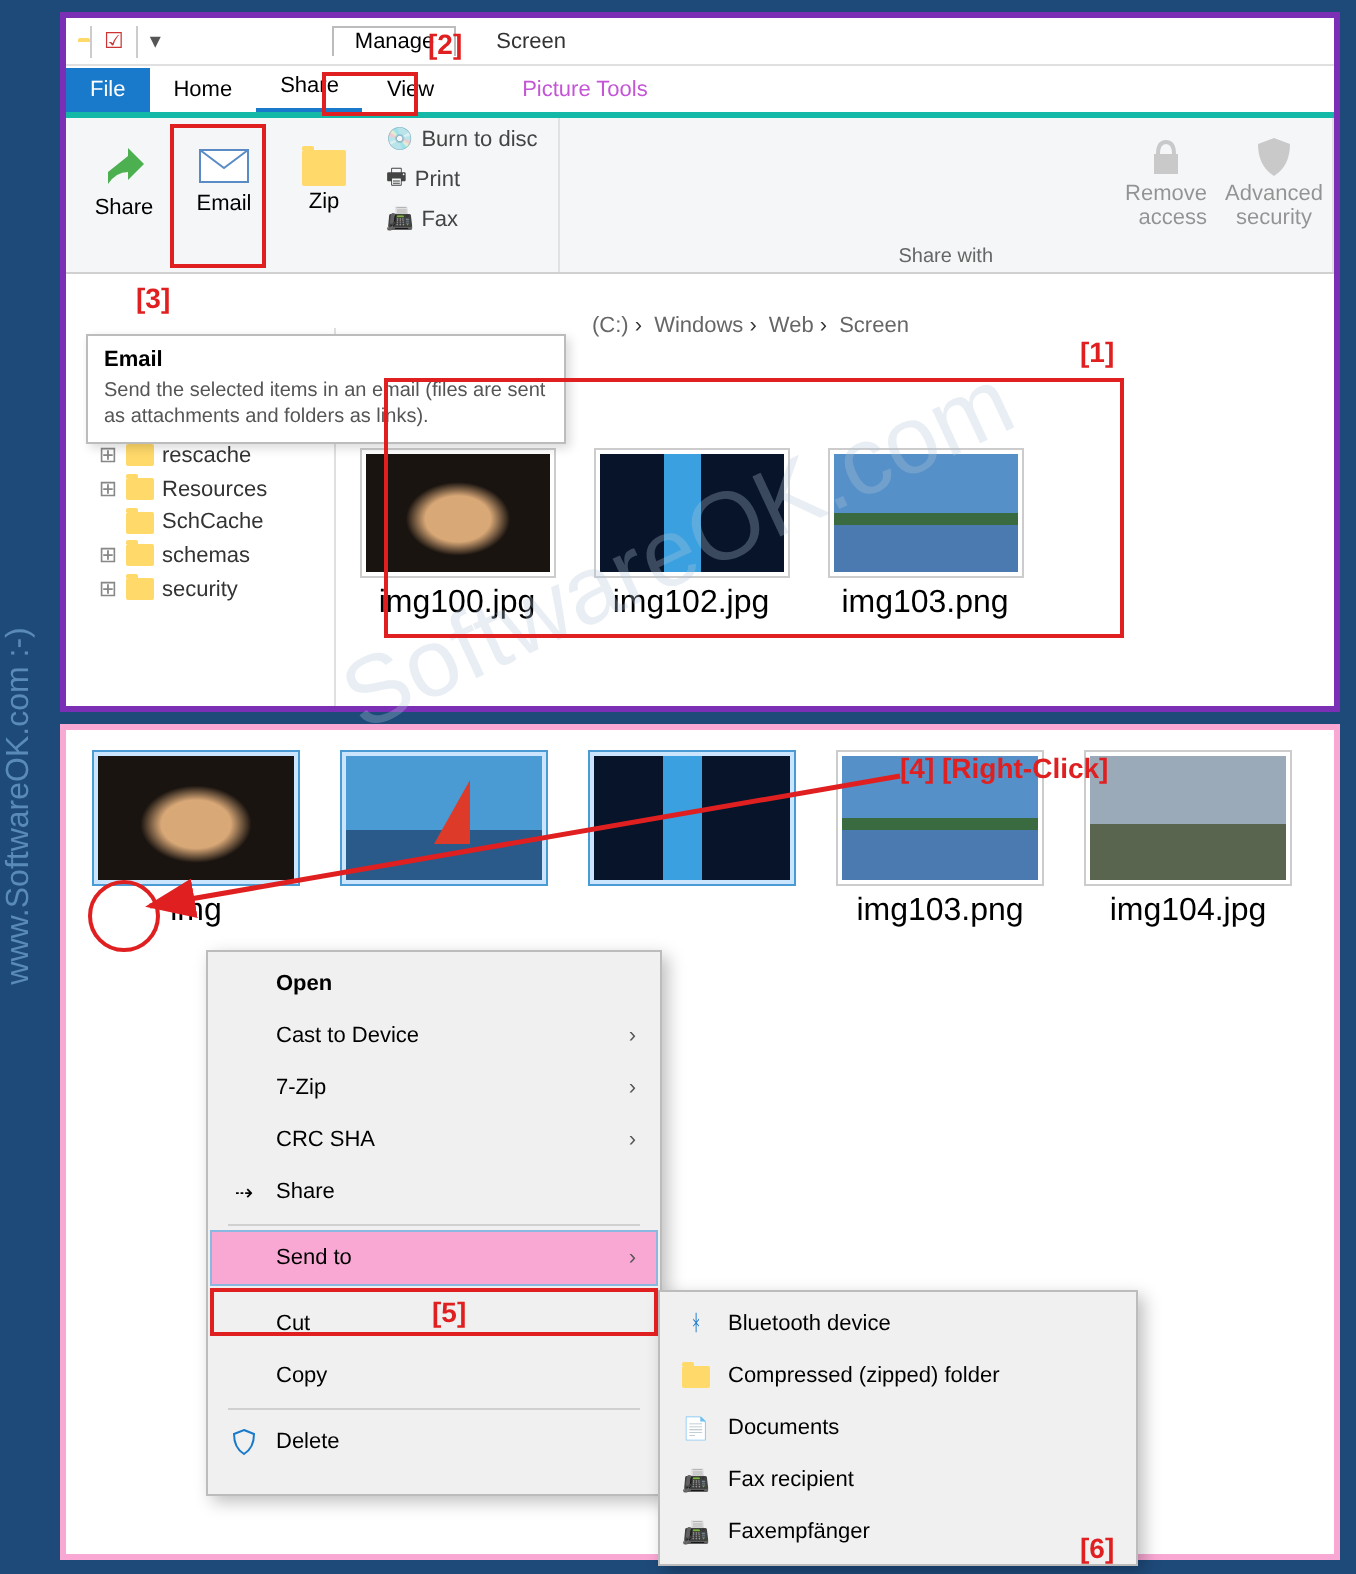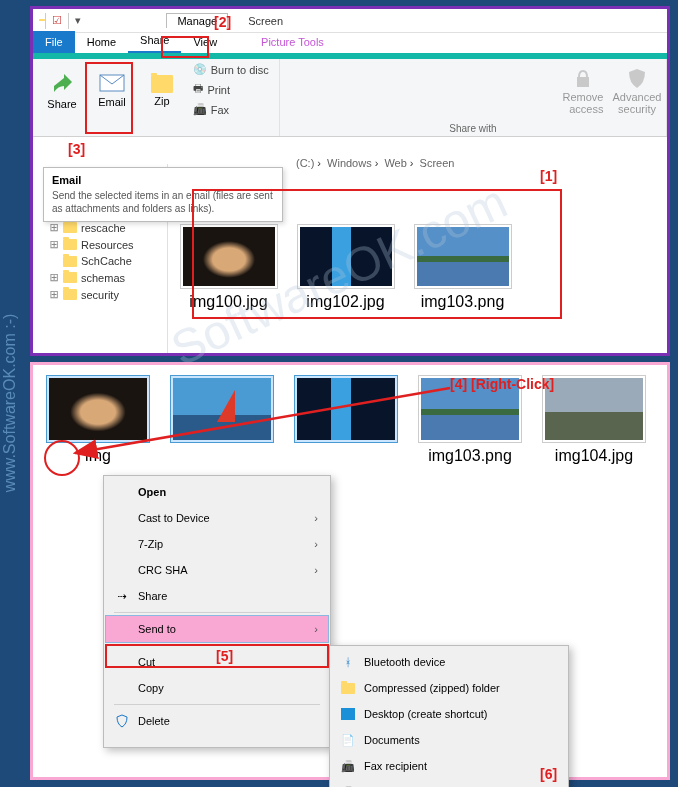--- a/index.html
+++ b/index.html
@@ -8,21 +8,21 @@
 .watermark-side { position: absolute; left: 10px; top: 50%; transform: rotate(-90deg) translateX(-50%); transform-origin: left center; color: #5a8bb8; font-size: 16px; white-space: nowrap; }
 .watermark-diag { position: absolute; top: 35%; left: 50%; transform: translate(-50%,-50%) rotate(-25deg); color: rgba(180,200,220,0.3); font-size: 48px; font-weight: 300; pointer-events: none; z-index: 100; }
 
 
 .panel-top { position: absolute; top: 6px; left: 30px; width: 640px; height: 350px; background: #fff; border: 3px solid #7a2fb5; }
 .titlebar { display: flex; align-items: center; height: 24px; background: #fff; border-bottom: 1px solid #e0e0e0; }
 .qat { display: flex; gap: 4px; padding: 0 6px; align-items: center; }
 .qat-sep { width: 1px; height: 16px; background: #ccc; margin: 0 2px; }
 .title-txt { margin-left: 20px; color: #333; }
 
-.ribbon-tabs { display: flex; align-items: flex-end; height: 26px; background: #fff; border-bottom: 6px solid #14b8a6; }
+.ribbon-tabs { display: flex; align-items: flex-end; height: 26px; background: #fff; border-bottom: 3px solid #14b8a6; }
 .rtab { padding: 5px 12px; cursor: pointer; }
 .rtab.file { background: #1979ca; color: #fff; }
 .rtab.active { border-bottom: 2px solid #1979ca; }
 
 .ribbon { display: flex; height: 78px; background: #f5f6f7; border-bottom: 1px solid #d0d0d0; }
 .rgroup { display: flex; flex-direction: column; justify-content: space-between; border-right: 1px solid #e2e2e2; padding: 3px 6px 2px; }
 .rgroup-row { display: flex; gap: 4px; }
 .rgroup-lbl { text-align: center; font-size: 10px; color: #666; padding-top: 2px; }
 .bigbtn { display: flex; flex-direction: column; align-items: center; justify-content: center; width: 46px; height: 58px; cursor: pointer; gap: 2px; }
 .bigbtn.dis { opacity: 0.4; }
@@ -321,28 +321,20 @@
         <span class="ctx-icon" style="color:#1979ca">ᚼ</span>
         <span>Bluetooth device</span>
       </div>
     <div class="ctx-item">
         <span class="ctx-icon">
           <span class="folder-icon"></span>
         </span>
         <span>Compressed (zipped) folder</span>
       </div>
     <div class="ctx-item">
-        <span class="ctx-icon">
-          <svg width="14" height="12">
-            <rect width="14" height="12" fill="#1a90d8"></rect>
-          </svg>
-        </span>
-        <span>Desktop (create shortcut)</span>
-      </div>
-    <div class="ctx-item">
         <span class="ctx-icon">📄</span>
         <span>Documents</span>
       </div>
     <div class="ctx-item">
         <span class="ctx-icon">📠</span>
         <span>Fax recipient</span>
       </div>
     <div class="ctx-item">
         <span class="ctx-icon">📠</span>
         <span>Faxempfänger</span>

